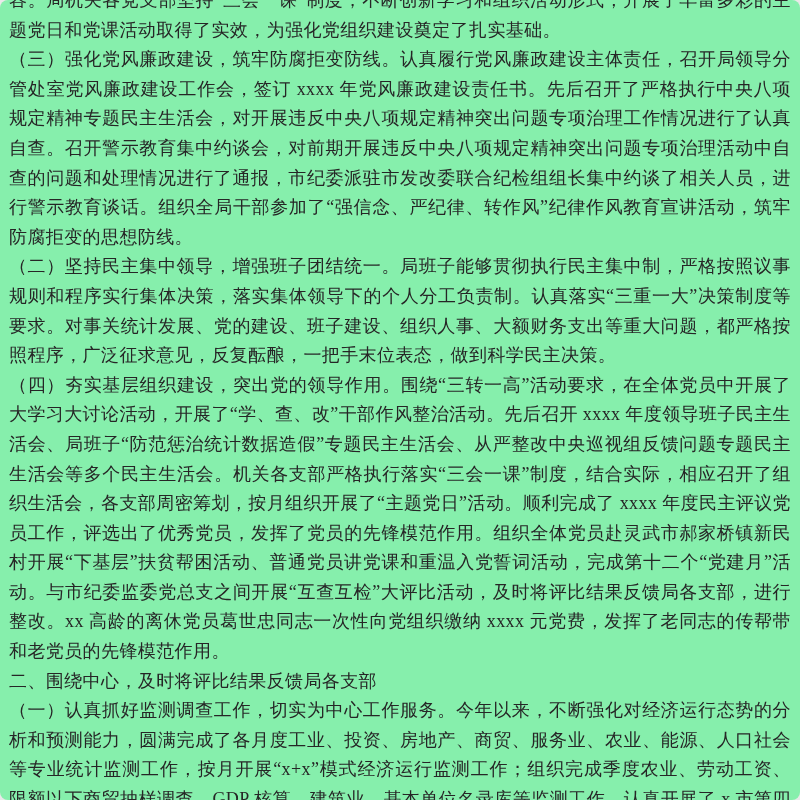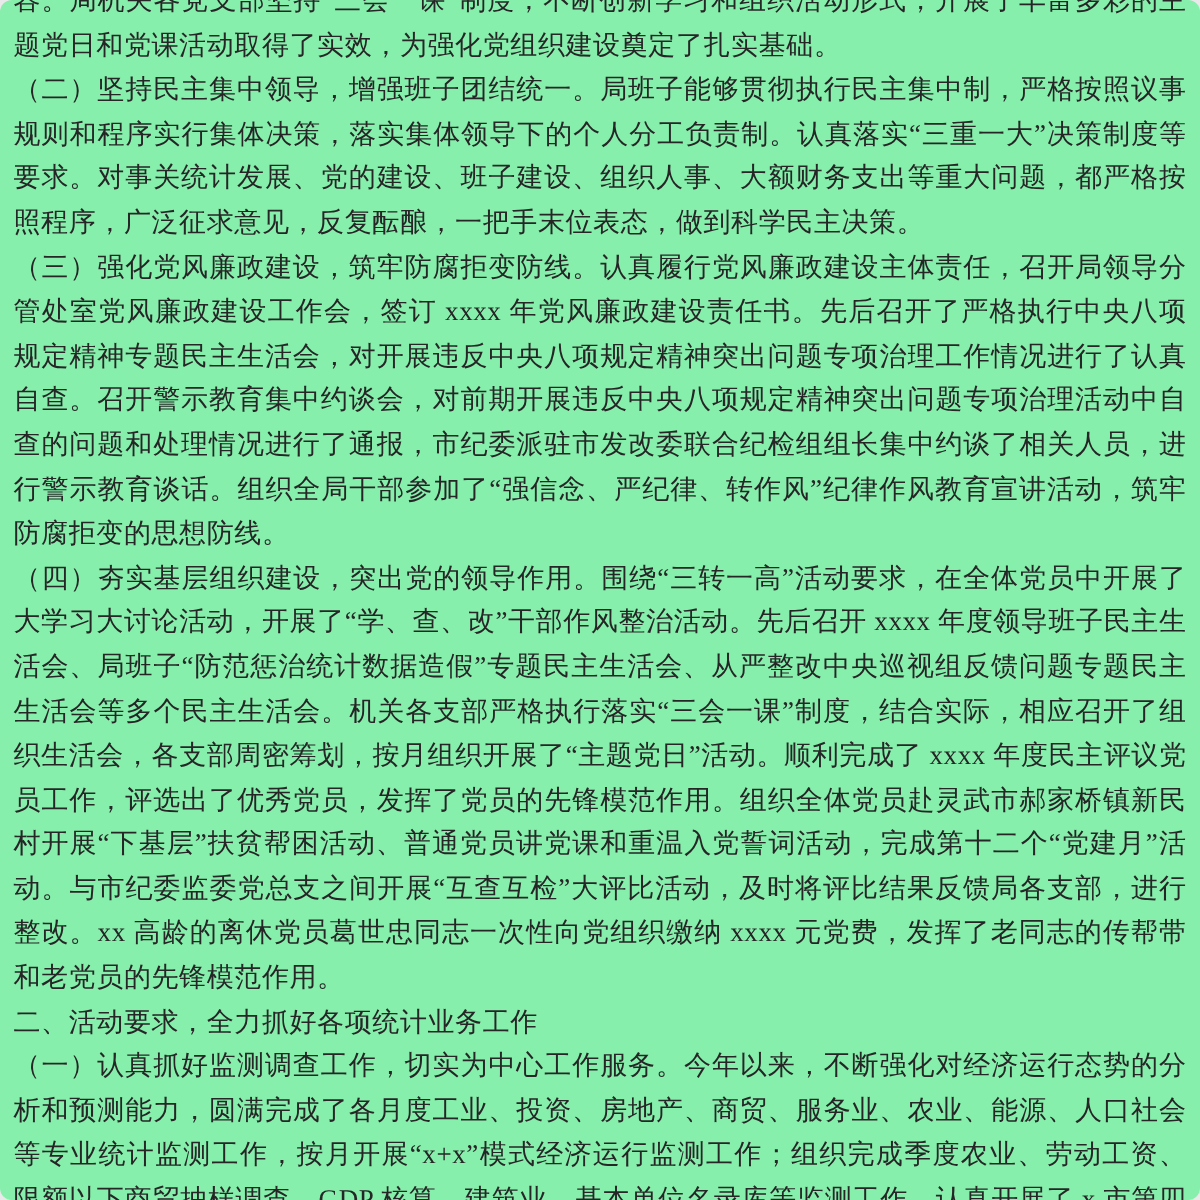--- a/index.html
+++ b/index.html
@@ -42,19 +42,19 @@
     font-weight: 400;
     text-indent: 0;
   }
 </style>
 </head>
 <body>
 
 <div class="page">
   <div class="content">
     <p>容。局机关各党支部坚持“三会一课”制度，不断创新学习和组织活动形式，开展了丰富多彩的主题党日和党课活动取得了实效，为强化党组织建设奠定了扎实基础。</p>
+    <p>（三）强化党风廉政建设，筑牢防腐拒变防线。认真履行党风廉政建设主体责任，召开局领导分管处室党风廉政建设工作会，签订 xxxx 年党风廉政建设责任书。先后召开了严格执行中央八项规定精神专题民主生活会，对开展违反中央八项规定精神突出问题专项治理工作情况进行了认真自查。召开警示教育集中约谈会，对前期开展违反中央八项规定精神突出问题专项治理活动中自查的问题和处理情况进行了通报，市纪委派驻市发改委联合纪检组组长集中约谈了相关人员，进行警示教育谈话。组织全局干部参加了“强信念、严纪律、转作风”纪律作风教育宣讲活动，筑牢防腐拒变的思想防线。</p>
     <p>（二）坚持民主集中领导，增强班子团结统一。局班子能够贯彻执行民主集中制，严格按照议事规则和程序实行集体决策，落实集体领导下的个人分工负责制。认真落实“三重一大”决策制度等要求。对事关统计发展、党的建设、班子建设、组织人事、大额财务支出等重大问题，都严格按照程序，广泛征求意见，反复酝酿，一把手末位表态，做到科学民主决策。</p>
-    <p>（三）强化党风廉政建设，筑牢防腐拒变防线。认真履行党风廉政建设主体责任，召开局领导分管处室党风廉政建设工作会，签订 xxxx 年党风廉政建设责任书。先后召开了严格执行中央八项规定精神专题民主生活会，对开展违反中央八项规定精神突出问题专项治理工作情况进行了认真自查。召开警示教育集中约谈会，对前期开展违反中央八项规定精神突出问题专项治理活动中自查的问题和处理情况进行了通报，市纪委派驻市发改委联合纪检组组长集中约谈了相关人员，进行警示教育谈话。组织全局干部参加了“强信念、严纪律、转作风”纪律作风教育宣讲活动，筑牢防腐拒变的思想防线。</p>
     <p>（四）夯实基层组织建设，突出党的领导作用。围绕“三转一高”活动要求，在全体党员中开展了大学习大讨论活动，开展了“学、查、改”干部作风整治活动。先后召开 xxxx 年度领导班子民主生活会、局班子“防范惩治统计数据造假”专题民主生活会、从严整改中央巡视组反馈问题专题民主生活会等多个民主生活会。机关各支部严格执行落实“三会一课”制度，结合实际，相应召开了组织生活会，各支部周密筹划，按月组织开展了“主题党日”活动。顺利完成了 xxxx 年度民主评议党员工作，评选出了优秀党员，发挥了党员的先锋模范作用。组织全体党员赴灵武市郝家桥镇新民村开展“下基层”扶贫帮困活动、普通党员讲党课和重温入党誓词活动，完成第十二个“党建月”活动。与市纪委监委党总支之间开展“互查互检”大评比活动，及时将评比结果反馈局各支部，进行整改。xx 高龄的离休党员葛世忠同志一次性向党组织缴纳 xxxx 元党费，发挥了老同志的传帮带和老党员的先锋模范作用。</p>
-    <h2>二、活动要求，全力抓好各项统计业务工作</h2>
+    <h2>二、围绕中心，及时将评比结果反馈局各支部</h2>
     <p>（一）认真抓好监测调查工作，切实为中心工作服务。今年以来，不断强化对经济运行态势的分析和预测能力，圆满完成了各月度工业、投资、房地产、商贸、服务业、农业、能源、人口社会等专业统计监测工作，按月开展“x+x”模式经济运行监测工作；组织完成季度农业、劳动工资、限额以下商贸抽样调查、GDP 核算、建筑业、基本单位名录库等监测工作。认真开展了 x 市第四次全国经济普查工作，组织开展了贫困地区移民</p>
   </div>
 </div>
 
 </body></html>

